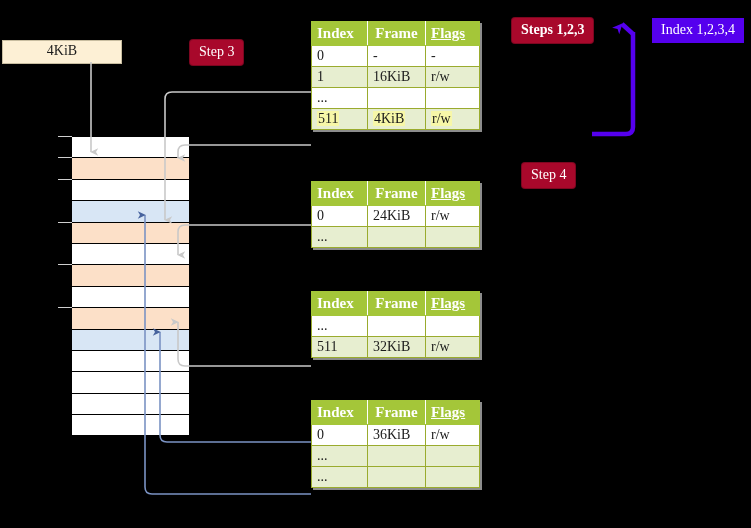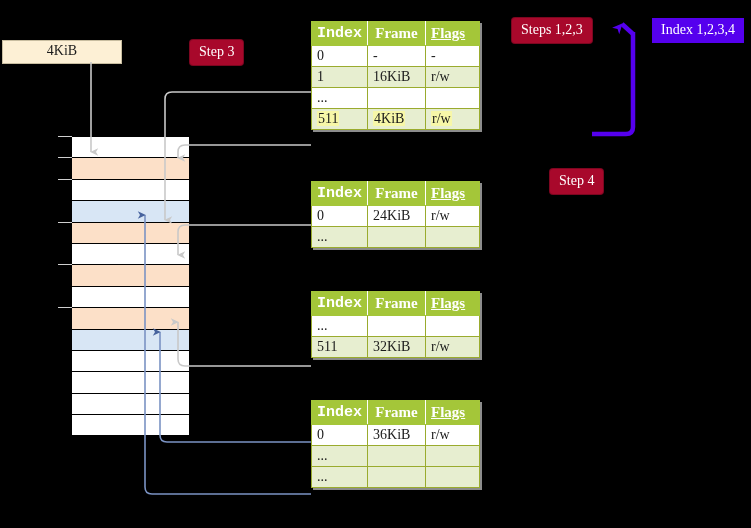--- a/index.html
+++ b/index.html
@@ -75,21 +75,21 @@
     font-weight: bold;
     font-size: 15px;
     height: 24px;
     border: 1px solid #a4c639;
     border-right: 1px solid #ffffff;
   }
   .ptable thead th:last-child { border-right: 1px solid #a4c639; }
   .ptable td.c-index { width: 56px; }
   .ptable td.c-frame { width: 58px; }
   .ptable td.c-flags { width: 54px; }
-  .ptable th.c-index { width: 56px; font-family: Liberation Mono, monospace; }
+  .ptable th.c-index { width: 56px; }
   .ptable th.c-frame { width: 58px; text-align: center; }
   .ptable th.c-flags { width: 54px; text-decoration: underline; }
   .ptable tr.alt td { background: #e7eed0; }
   .ptable tr.plain td { background: #ffffff; }
   .hl { background: #f7f7a8; padding: 0 1px; }
 
   
   #memcol {
     position: absolute;
     left: 71px;
@@ -259,23 +259,23 @@
             <td class="c-index">...</td>
             <td class="c-frame"></td>
             <td class="c-flags"></td>
           </tr>
         </tbody>
       </table>
     </div>
 
   <div id="badges-host">
       <div class="badge badge-red" style="left: 190px; top: 40px;">Step 3</div>
-      <div class="badge badge-red" style="left: 512px; top: 18px;">Steps 1,2,3</div>
+      <div class="badge badge-red" style="left: 512px; top: 18px; font-weight: bold;">Steps 1,2,3</div>
       <div class="badge badge-purple" style="left: 652px; top: 18px;">Index 1,2,3,4</div>
-      <div class="badge badge-red" style="left: 522px; top: 169px; margin-left: 28px;">Step 4</div>
+      <div class="badge badge-red" style="left: 522px; top: 163px;">Step 4</div>
     </div>
 
   <svg class="overlay" viewBox="0 0 751 528" xmlns="http://www.w3.org/2000/svg">
     <defs>
       <marker id="ah-gray" markerWidth="10" markerHeight="10" refX="4.4" refY="7.6" orient="auto" markerUnits="userSpaceOnUse">
         <path d="M0.6,0.4 L4.4,8.4 L8.2,0.4 L4.4,2.6 Z" fill="#c9c9c9"></path>
       </marker>
       <marker id="ah-gray-up" markerWidth="10" markerHeight="10" refX="4.4" refY="7.6" orient="auto" markerUnits="userSpaceOnUse">
         <path d="M0.6,0.4 L4.4,8.4 L8.2,0.4 L4.4,2.6 Z" fill="#c9c9c9"></path>
       </marker>

